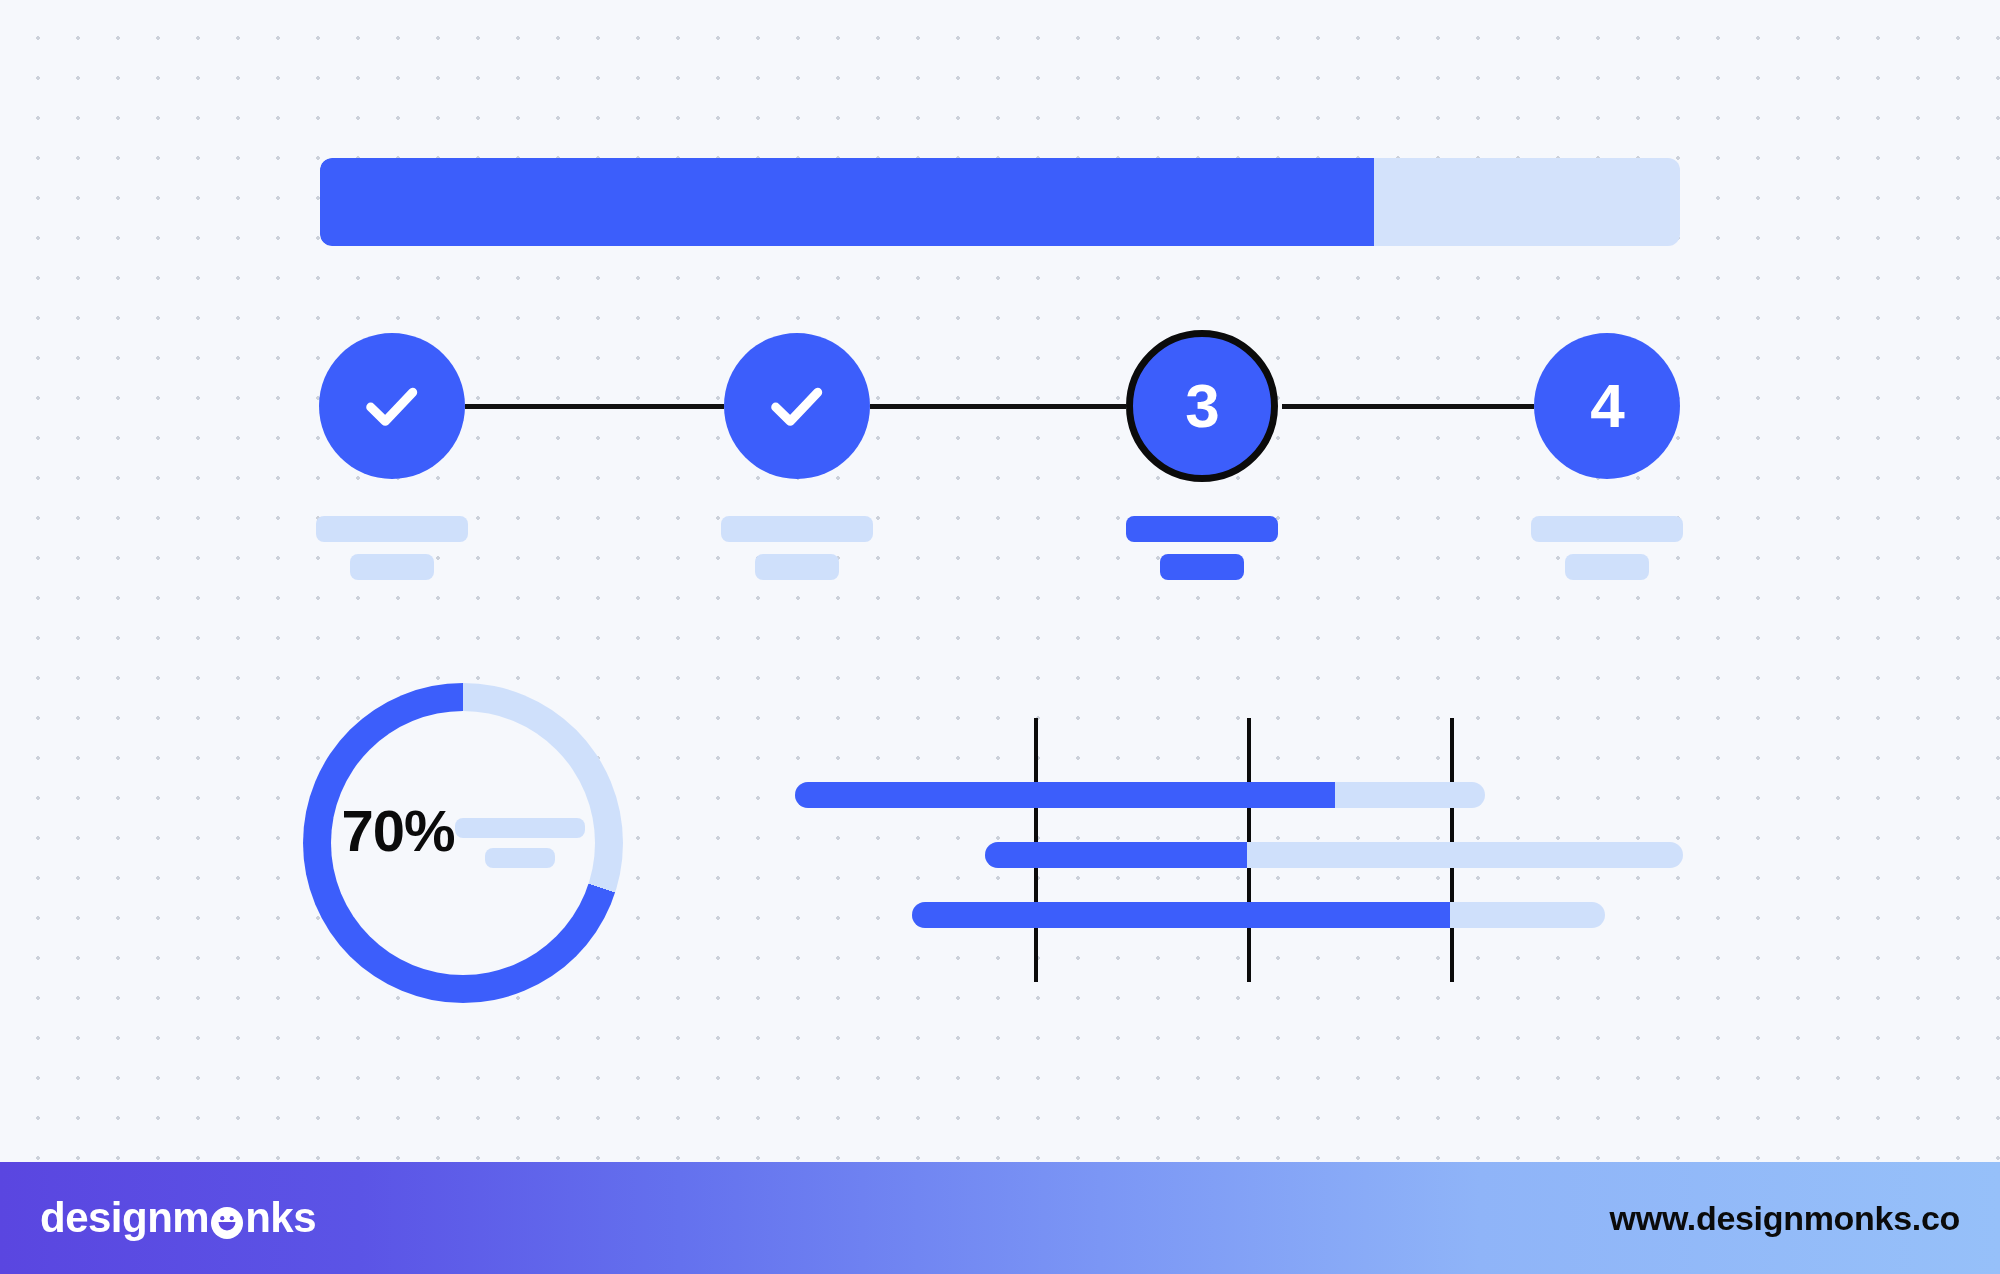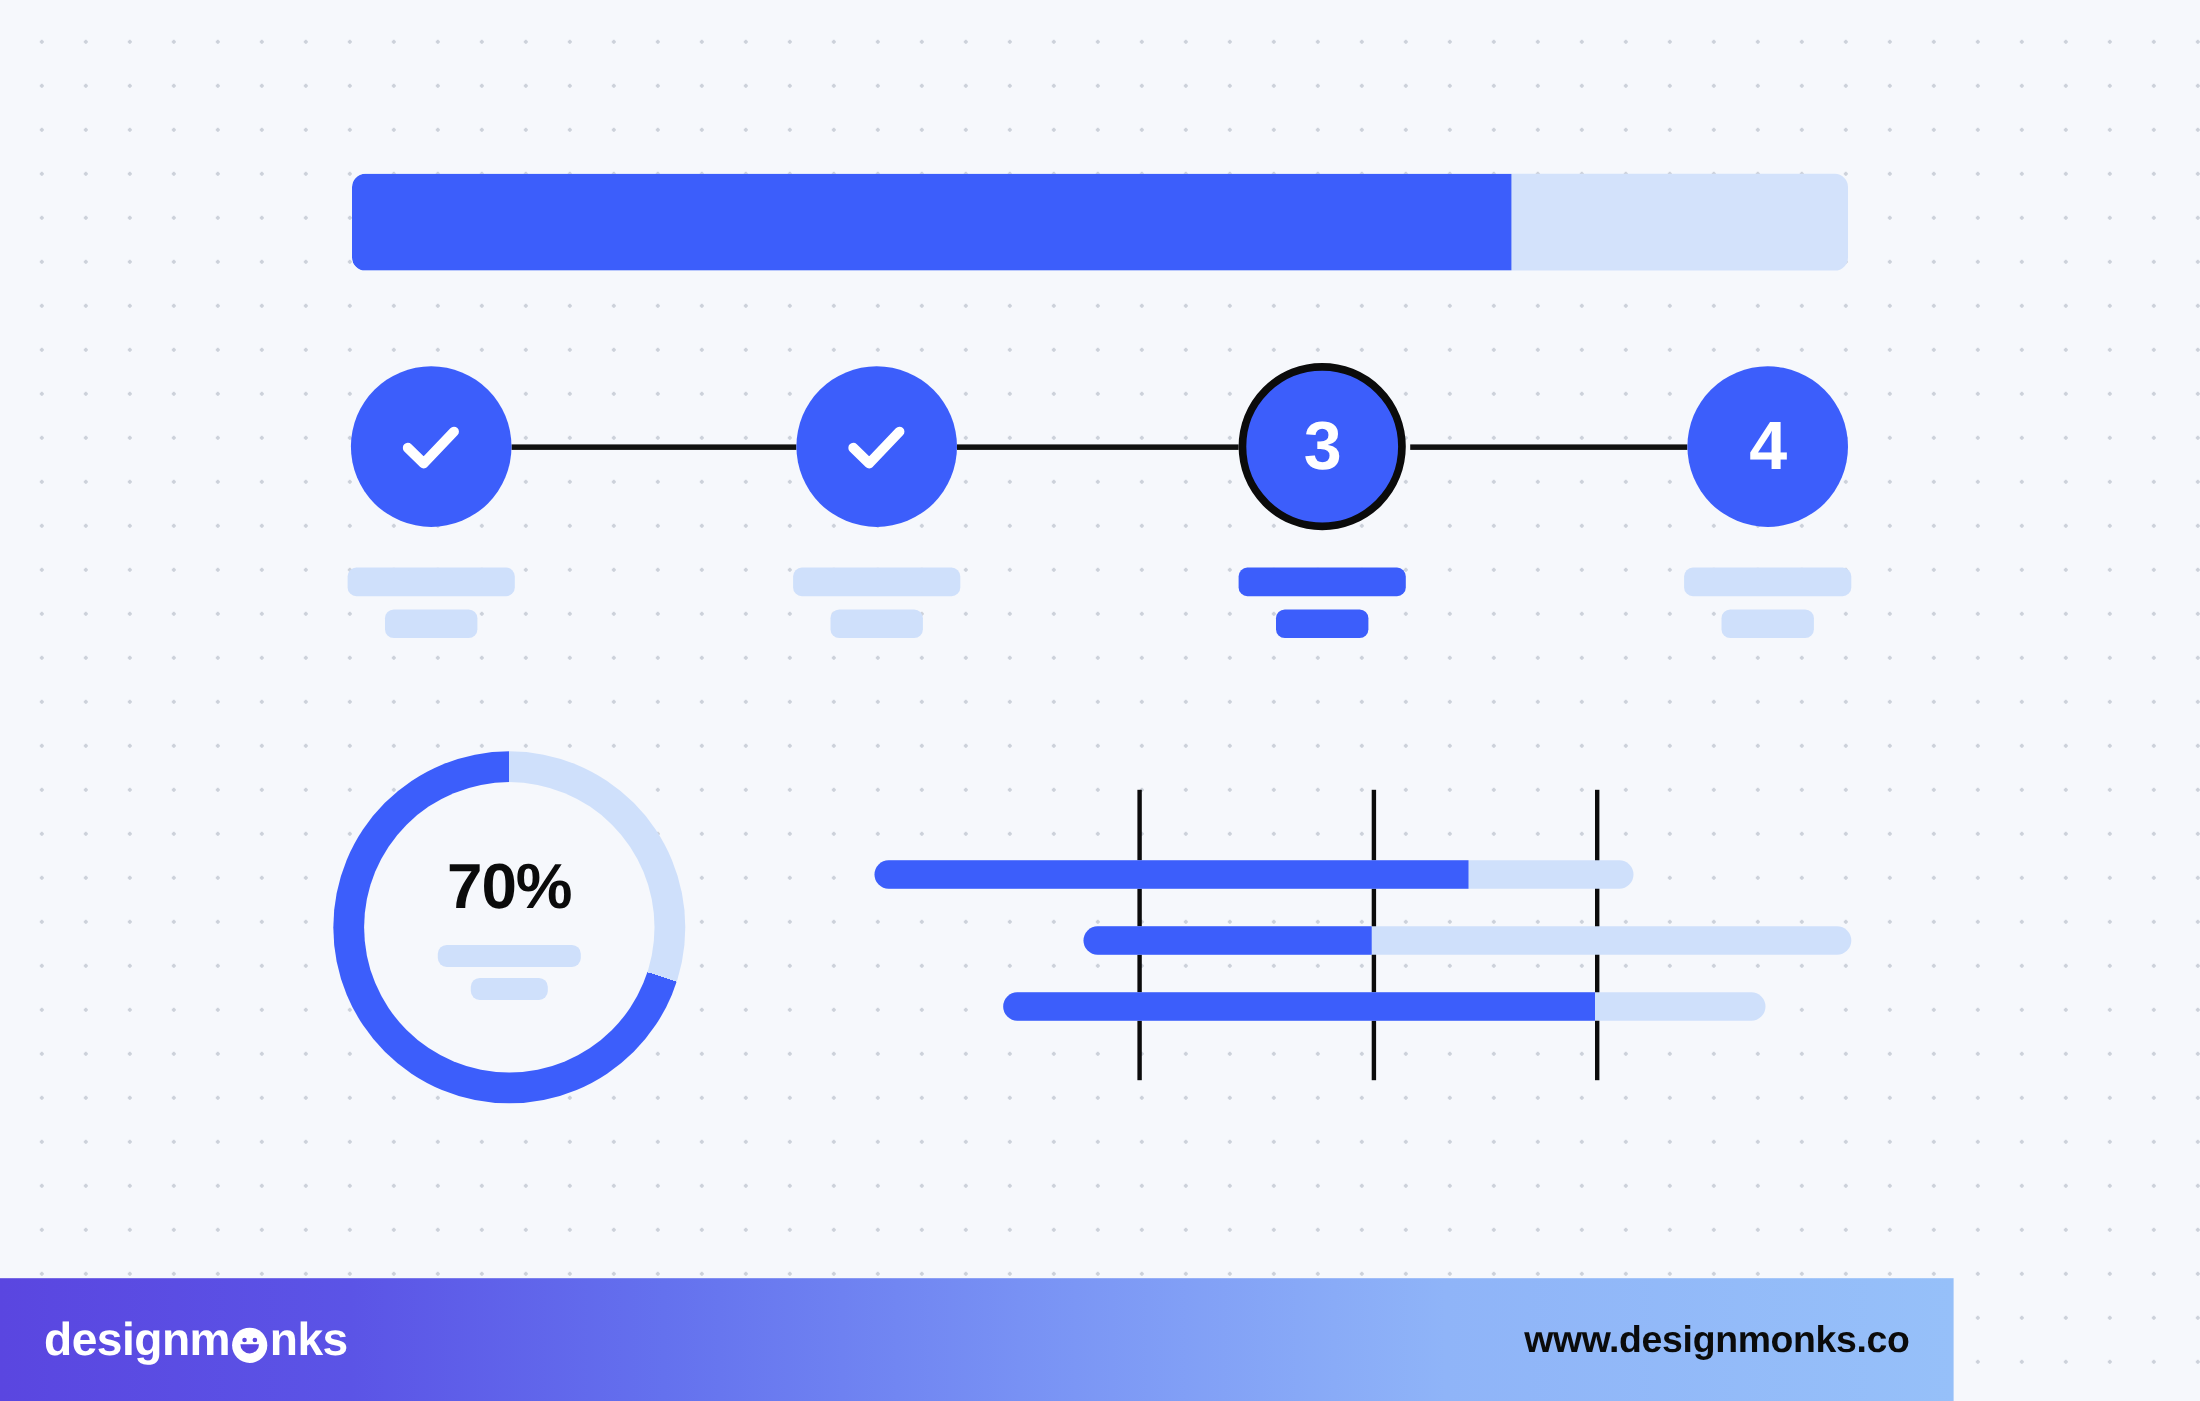--- a/index.html
+++ b/index.html
@@ -123,21 +123,20 @@
   }
   .donut-hole {
     position: absolute;
     left: 28px;
     top: 28px;
     right: 28px;
     bottom: 28px;
     border-radius: 50%;
     background: #f6f8fc;
     display: flex;
-    flex-direction: column;
     align-items: center;
     justify-content: center;
   }
   .donut-value {
     font-size: 58px;
     font-weight: bold;
     color: #0b0b0b;
     letter-spacing: -1px;
     line-height: 1;
     margin-bottom: 24px;
@@ -187,21 +186,21 @@
     height: 100%;
     background: #3c5efb;
     border-radius: 13px 0 0 13px;
   }
 
   
   .footer {
     position: absolute;
     left: 0;
     bottom: 0;
-    width: 1776px;
+    width: 2000px;
     height: 112px;
     background: linear-gradient(90deg, #5a46e0 0%, #5b54e6 18%, #6471ee 34%, #7b96f5 55%, #8fb4f8 74%, #96c0f9 100%);
     display: flex;
     align-items: center;
     justify-content: space-between;
     padding: 0 40px;
     box-sizing: border-box;
   }
   .brand-logo {
     display: flex;

